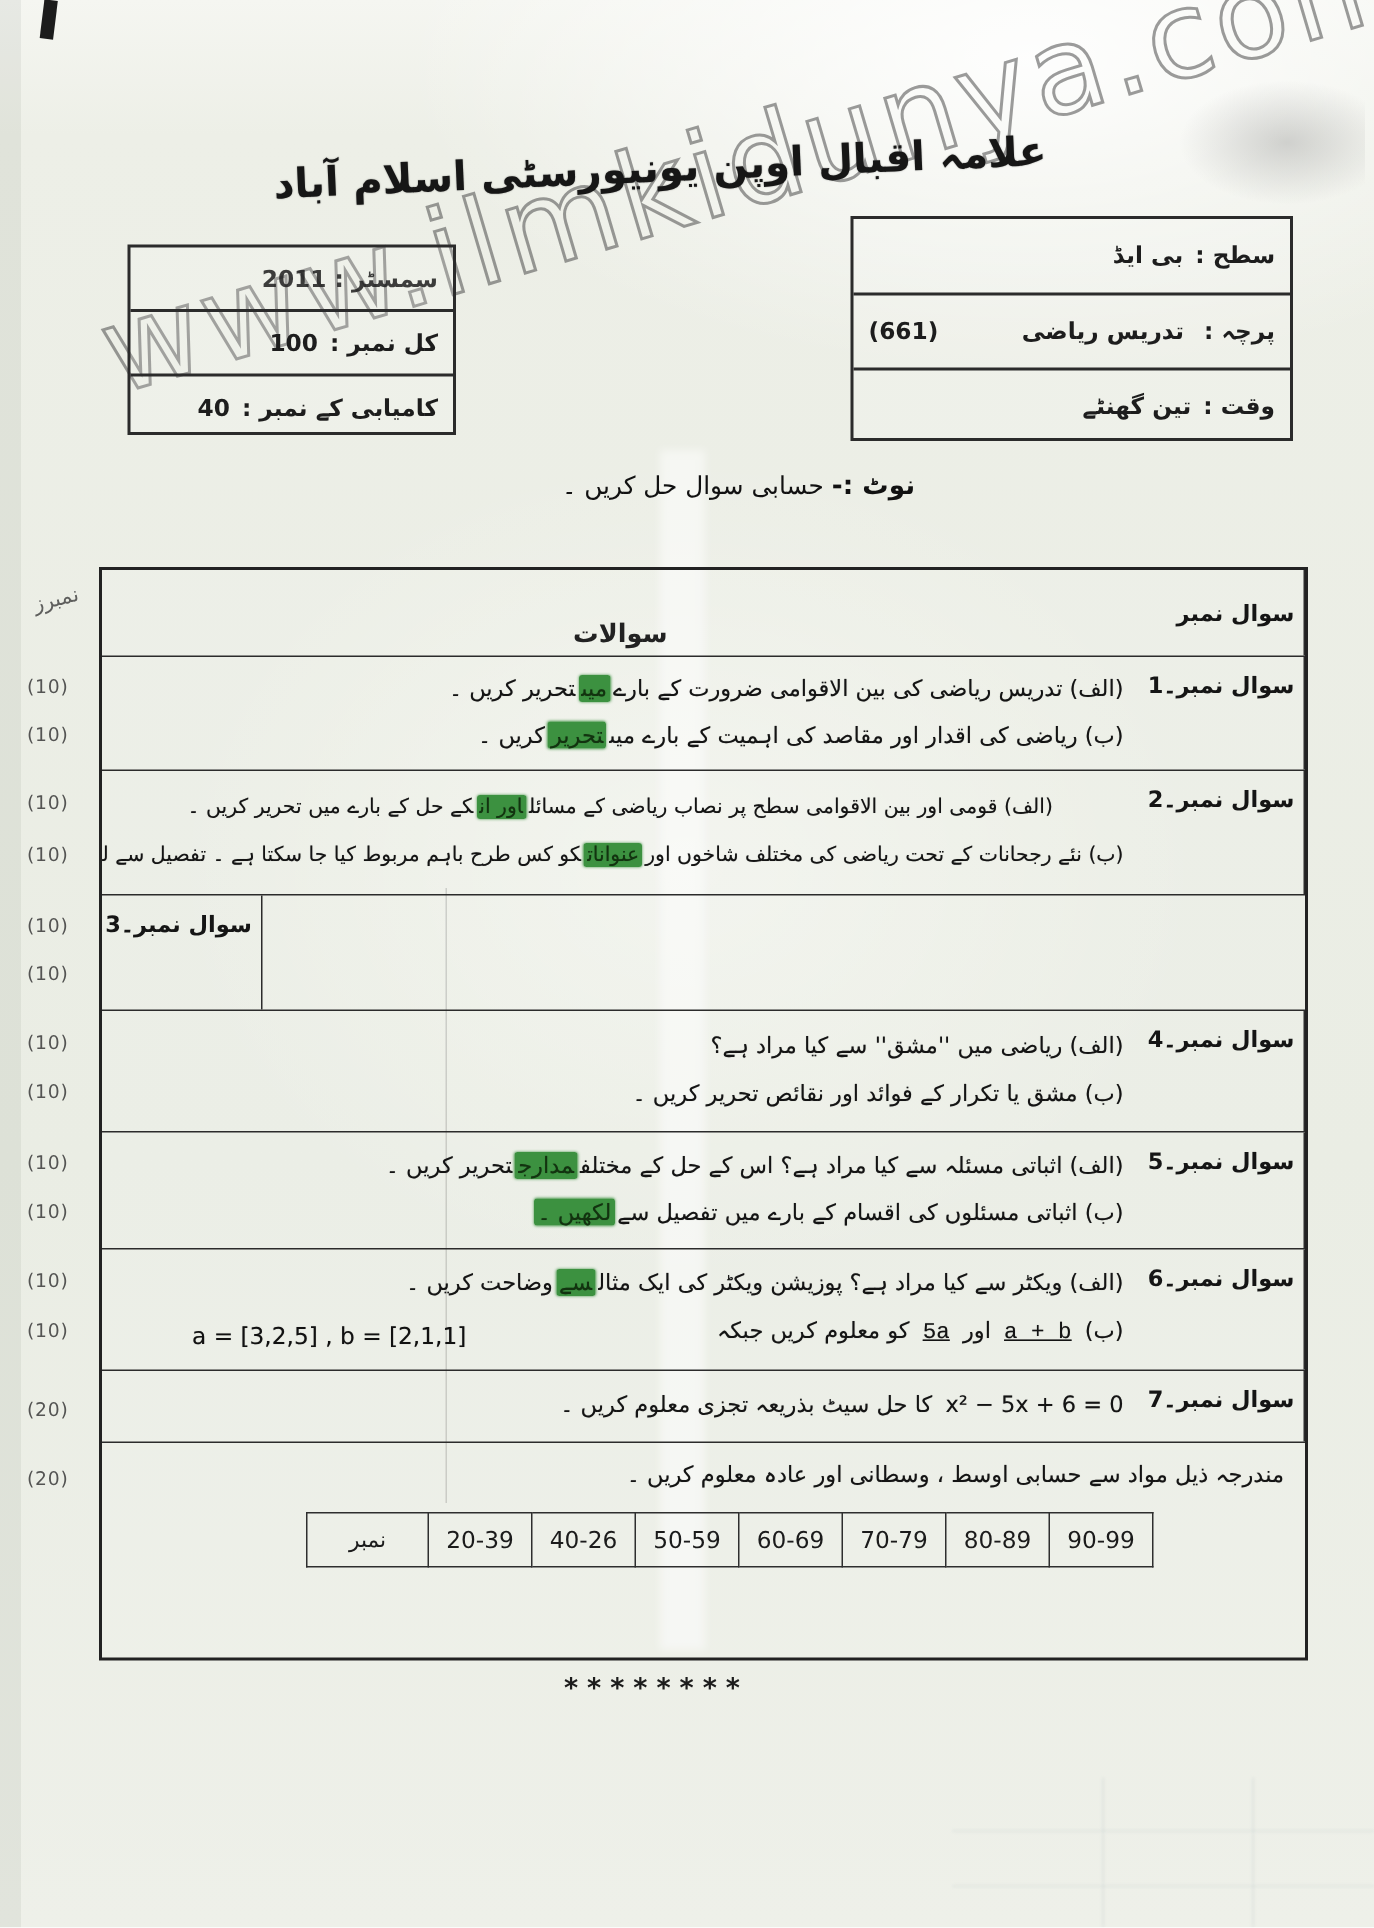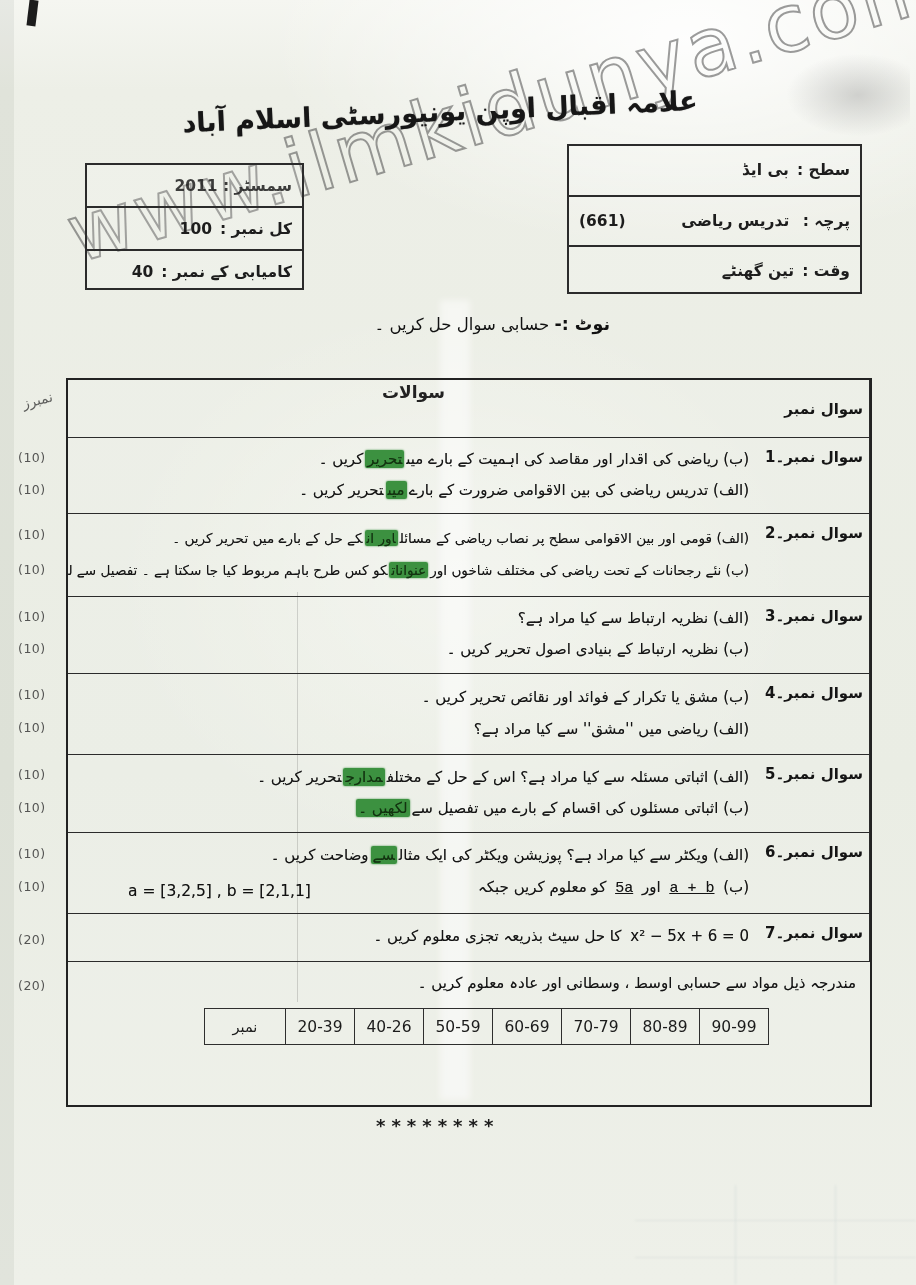--- a/index.html
+++ b/index.html
@@ -35,31 +35,31 @@
   .note .nlab{font-weight:bold;font-size:17.5px;text-align:right;}
   
   .mtable{position:absolute;left:66px;top:378px;width:802px;border:2.2px solid #222;
     background:rgba(255,255,255,.08);}
   .trow{position:relative;display:flex;}
   .trow + .trow{border-top:1.8px solid #2b2b2b;}
   .qcell{flex:1 1 auto;position:relative;direction:rtl;overflow:hidden;
     display:flex;flex-direction:column;justify-content:space-evenly;padding:2px 12px 4px 8px;}
   .qnumcell{flex:0 0 98px;border-right:1.8px solid #2b2b2b;direction:rtl;font-size:15px;
     font-weight:bold;padding:10px 6px 0 2px;color:#151515;white-space:nowrap;order:2;}
-  .hdr .qcell{align-items:center;justify-content:flex-start;font-weight:bold;font-size:17px;}
+  .hdr .qcell{align-items:center;justify-content:flex-end;font-weight:bold;font-size:17px;}
   .hdr .qnumcell{display:flex;align-items:center;padding-top:0;}
   .part{position:relative;font-size:15px;color:#141414;white-space:nowrap;line-height:1.5;
     text-shadow:0 0 .5px rgba(0,0,0,.4);}
   .part > span{padding:0 2px;}
   .hl{background:#3c9140;color:#12330f;border-radius:2px;box-shadow:0 0 2px #3c9140;}
   .math{font-family:"DejaVu Sans",sans-serif;direction:ltr;unicode-bidi:embed;}
   .mathu{font-family:Liberation Mono, monospace;direction:ltr;unicode-bidi:embed;text-decoration:underline;}
   .sidemath{position:absolute;left:50px;top:4px;direction:ltr;font-size:15.5px;color:#111;
     font-family:"DejaVu Sans",sans-serif;white-space:nowrap;}
-  .tight{font-size:13.6px;}
+  .tight{font-size:13.6px;text-align:center;}
   
   .marks{position:absolute;left:-50px;width:44px;font-size:12.5px;color:#3a3a3a;text-align:left;
     direction:ltr;opacity:.85;letter-spacing:.5px;}
   .ma{top:16%;}
   .mb{top:58%;}
   .ms{top:38%;}
   .m8{top:16px;}
   .gutter-hdr{position:absolute;left:22px;top:392px;font-size:14px;color:#3c3c3c;
     transform:rotate(-14deg);direction:rtl;opacity:.8;}
   
@@ -143,24 +143,24 @@
         <span>سوالات</span>
       </div>
       <div class="qnumcell">
         <span>سوال نمبر</span>
       </div>
     </div>
 
     <div class="trow" style="height:75px">
       <div class="qcell">
         <div class="part">
+          <span>(الف) تدریس ریاضی کی بین الاقوامی ضرورت کے بارے</span><span class="hl">میں</span><span>تحریر کریں ۔</span>
+        </div>
+        <div class="part">
           <span>(ب) ریاضی کی اقدار اور مقاصد کی اہمیت کے بارے میں</span><span class="hl">تحریر</span><span>کریں ۔</span>
-        </div>
-        <div class="part">
-          <span>(الف) تدریس ریاضی کی بین الاقوامی ضرورت کے بارے</span><span class="hl">میں</span><span>تحریر کریں ۔</span>
         </div>
       </div>
       <div class="qnumcell"><span>سوال نمبر۔1</span></div>
       <span class="marks ma">(10)</span>
       <span class="marks mb">(10)</span>
     </div>
 
     <div class="trow" style="height:82px">
       <div class="qcell">
         <div class="part tight">
@@ -169,33 +169,29 @@
         <div class="part tight">
           <span>(ب) نئے رجحانات کے تحت ریاضی کی مختلف شاخوں اور</span><span class="hl">عنوانات</span><span>کو کس طرح باہم مربوط کیا جا سکتا ہے ۔ تفصیل سے لکھیں ۔</span>
         </div>
       </div>
       <div class="qnumcell"><span>سوال نمبر۔2</span></div>
       <span class="marks ma">(10)</span>
       <span class="marks mb">(10)</span>
     </div>
 
     <div class="trow" style="height:76px">
-      <div class="qcell">
-        <div class="part"><span>(الف) نظریہ ارتباط سے کیا مراد ہے؟</span></div>
-        <div class="part"><span>(ب) نظریہ ارتباط کے بنیادی اصول تحریر کریں ۔</span></div>
-      </div>
       <div class="qnumcell"><span>سوال نمبر۔3</span></div>
       <span class="marks ma">(10)</span>
       <span class="marks mb">(10)</span>
     </div>
 
     <div class="trow" style="height:80px">
       <div class="qcell">
+        <div class="part"><span>(الف) ریاضی میں ''مشق'' سے کیا مراد ہے؟</span></div>
         <div class="part"><span>(ب) مشق یا تکرار کے فوائد اور نقائص تحریر کریں ۔</span></div>
-        <div class="part"><span>(الف) ریاضی میں ''مشق'' سے کیا مراد ہے؟</span></div>
       </div>
       <div class="qnumcell"><span>سوال نمبر۔4</span></div>
       <span class="marks ma">(10)</span>
       <span class="marks mb">(10)</span>
     </div>
 
     <div class="trow" style="height:77px">
       <div class="qcell">
         <div class="part">
           <span>(الف) اثباتی مسئلہ سے کیا مراد ہے؟ اس کے حل کے مختلف</span><span class="hl">مدارج</span><span>تحریر کریں ۔</span>

